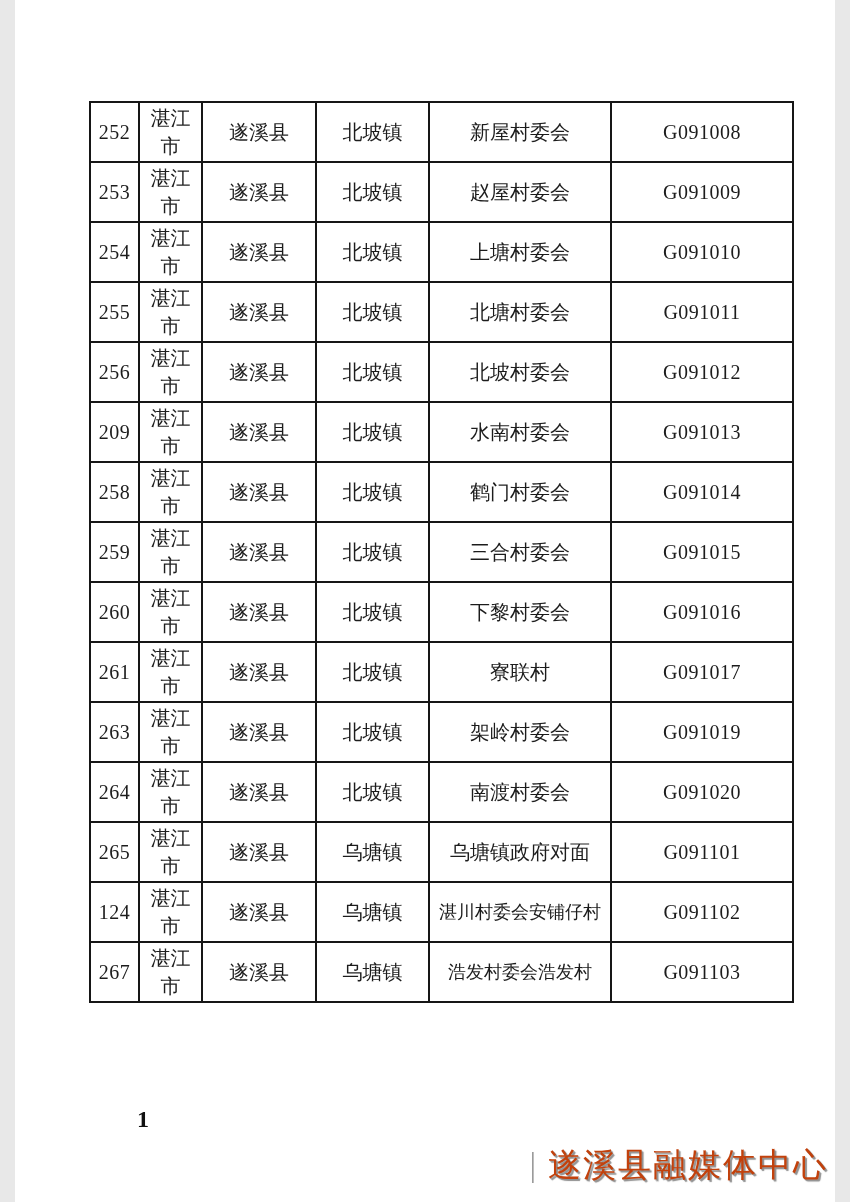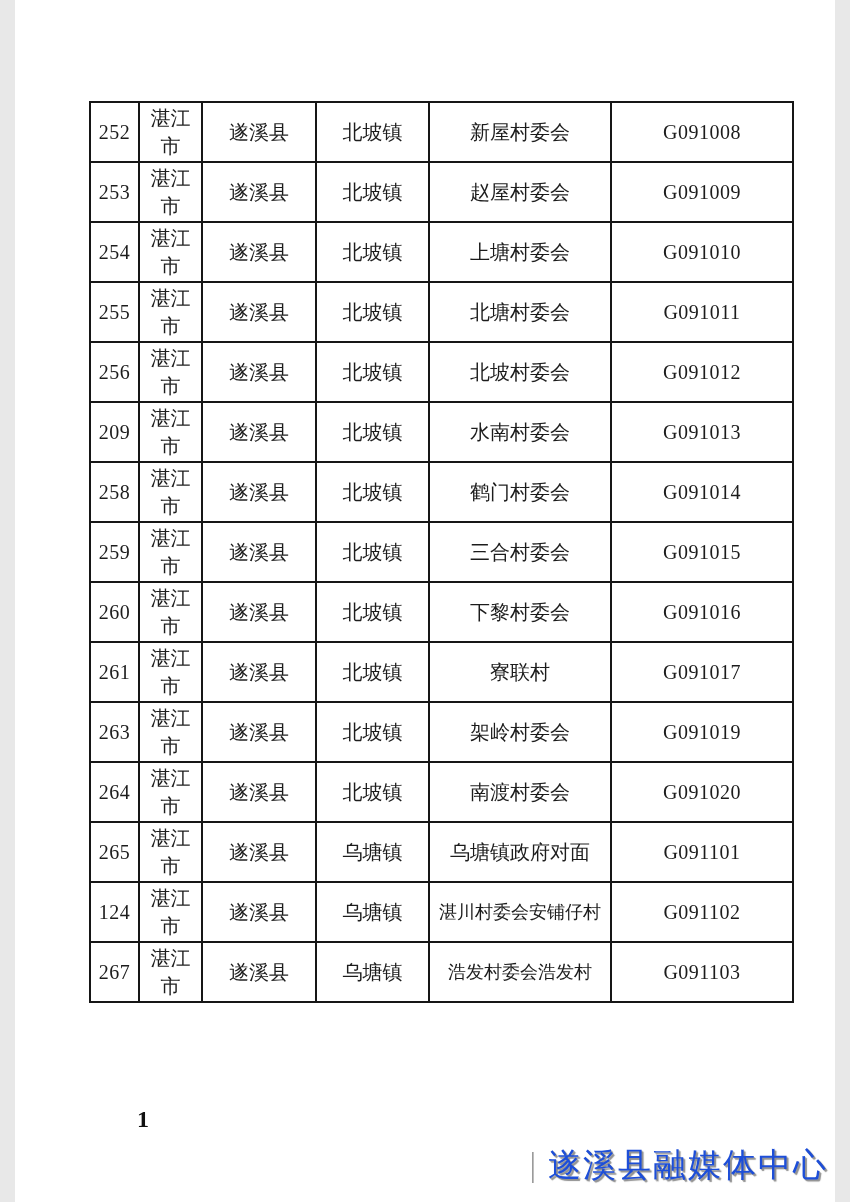--- a/index.html
+++ b/index.html
@@ -59,21 +59,21 @@
     font-size: 33px;
     letter-spacing: 2px;
     white-space: nowrap;
   }
   .watermark .wm-bar {
     color: #9b9b9b;
     margin-right: 10px;
     font-weight: 400;
   }
   .watermark .wm-text {
-    color: #1d4ed8;
+    color: #c2410c;
     text-shadow: 2px 2px 1px #909090, 1px 1px 0 #b5b5b5;
   }
 </style>
 </head>
 <body>
 
 <div class="page">
 
   <table class="data-table">
     <colgroup>

